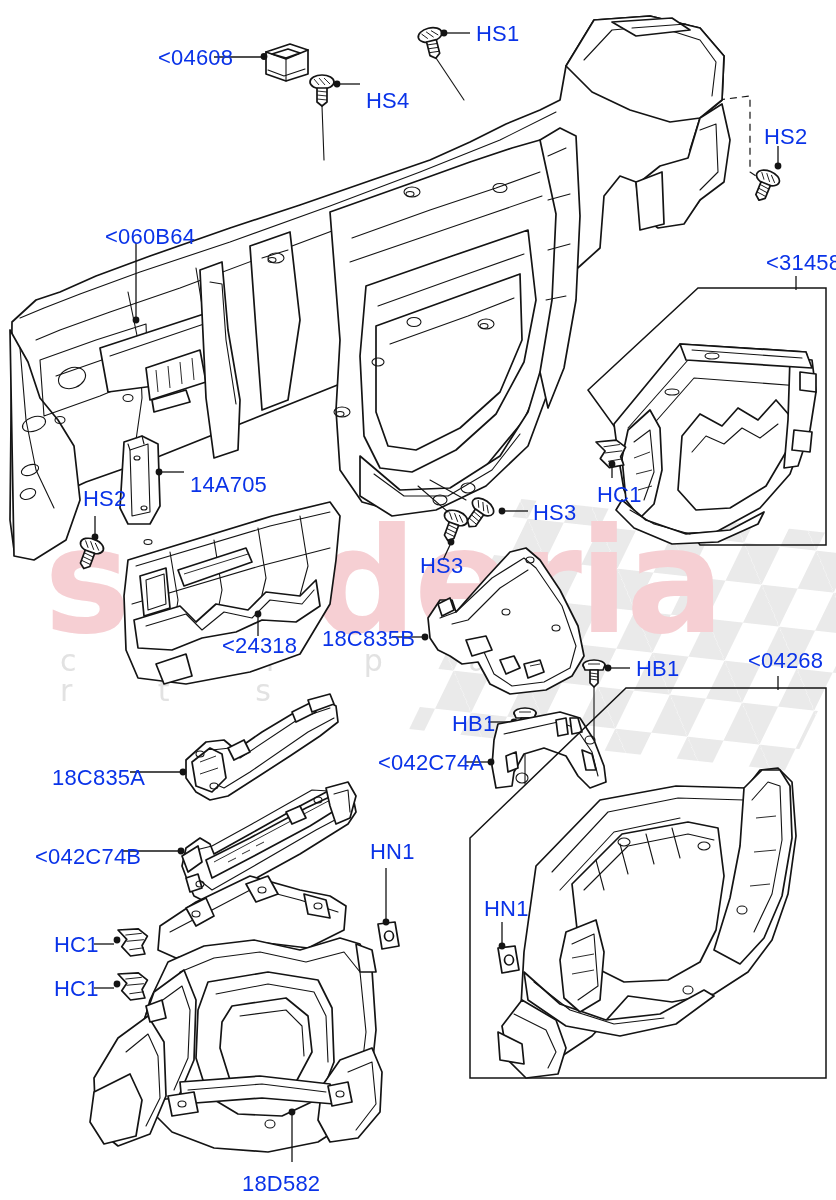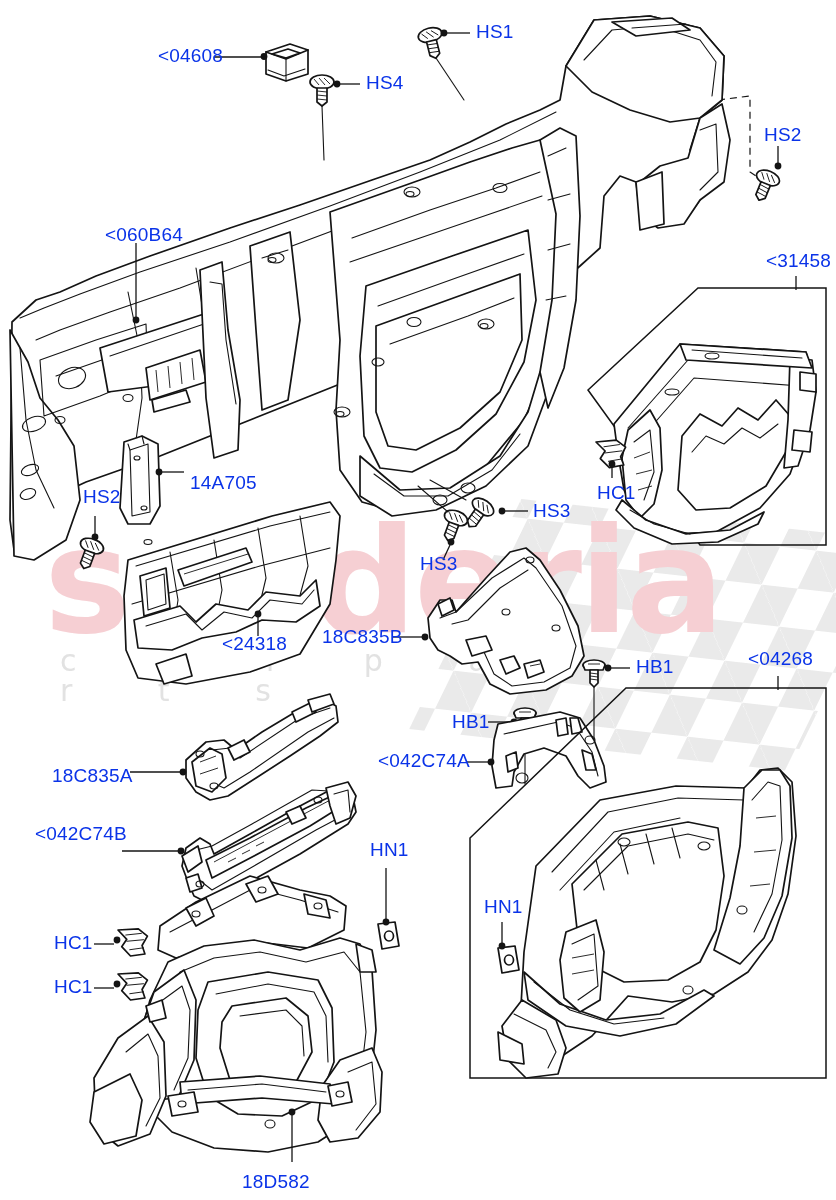--- a/index.html
+++ b/index.html
@@ -45,21 +45,21 @@
     color:#e2e2e2;
     letter-spacing:38px;
     font-family:"DejaVu Sans", sans-serif;
   }
   
   #art{position:absolute;left:0;top:0;width:836px;height:1200px;}
   
   .lbl{
     position:absolute;
     color:#0a33e8;
-    font-size:19px;
+    font-size:22px;
     font-weight:400;
     white-space:nowrap;
     font-family:"Liberation Sans", sans-serif;
     letter-spacing:.2px;
   }
 </style>
 </head>
 <body>
 
 <div id="sheet">
@@ -530,36 +530,36 @@
       <path class="o" d="M356,944 L372,950 L376,972 L360,972 Z"></path>
       <path class="o" d="M146,1006 L162,1000 L166,1018 L150,1022 Z"></path>
     </g>
     <path class="ld" d="M292,1114 L292,1162"></path>
     <circle class="dot" cx="292" cy="1112" r="3.4"></circle>
 
   </svg>
 
   <div class="lbl" style="left:158px;top:45px">&lt;04608</div>
   <div class="lbl" style="left:476px;top:21px">HS1</div>
-  <div class="lbl" style="left:366px;top:72px">HS4</div>
+  <div class="lbl" style="left:366px;top:88px">HS4</div>
   <div class="lbl" style="left:764px;top:124px">HS2</div>
   <div class="lbl" style="left:105px;top:224px">&lt;060B64</div>
   <div class="lbl" style="left:766px;top:250px">&lt;31458</div>
   <div class="lbl" style="left:190px;top:472px">14A705</div>
   <div class="lbl" style="left:83px;top:486px">HS2</div>
   <div class="lbl" style="left:597px;top:482px">HC1</div>
   <div class="lbl" style="left:533px;top:500px">HS3</div>
   <div class="lbl" style="left:420px;top:553px">HS3</div>
   <div class="lbl" style="left:222px;top:633px">&lt;24318</div>
   <div class="lbl" style="left:322px;top:626px">18C835B</div>
   <div class="lbl" style="left:636px;top:656px">HB1</div>
   <div class="lbl" style="left:748px;top:648px">&lt;04268</div>
   <div class="lbl" style="left:452px;top:711px">HB1</div>
   <div class="lbl" style="left:378px;top:750px">&lt;042C74A</div>
   <div class="lbl" style="left:52px;top:765px">18C835A</div>
   <div class="lbl" style="left:370px;top:839px">HN1</div>
-  <div class="lbl" style="left:35px;top:823px">&lt;042C74B</div>
+  <div class="lbl" style="left:35px;top:844px">&lt;042C74B</div>
   <div class="lbl" style="left:484px;top:896px">HN1</div>
   <div class="lbl" style="left:54px;top:932px">HC1</div>
   <div class="lbl" style="left:54px;top:976px">HC1</div>
   <div class="lbl" style="left:242px;top:1171px">18D582</div>
 
 </div>
 
 </body></html>

